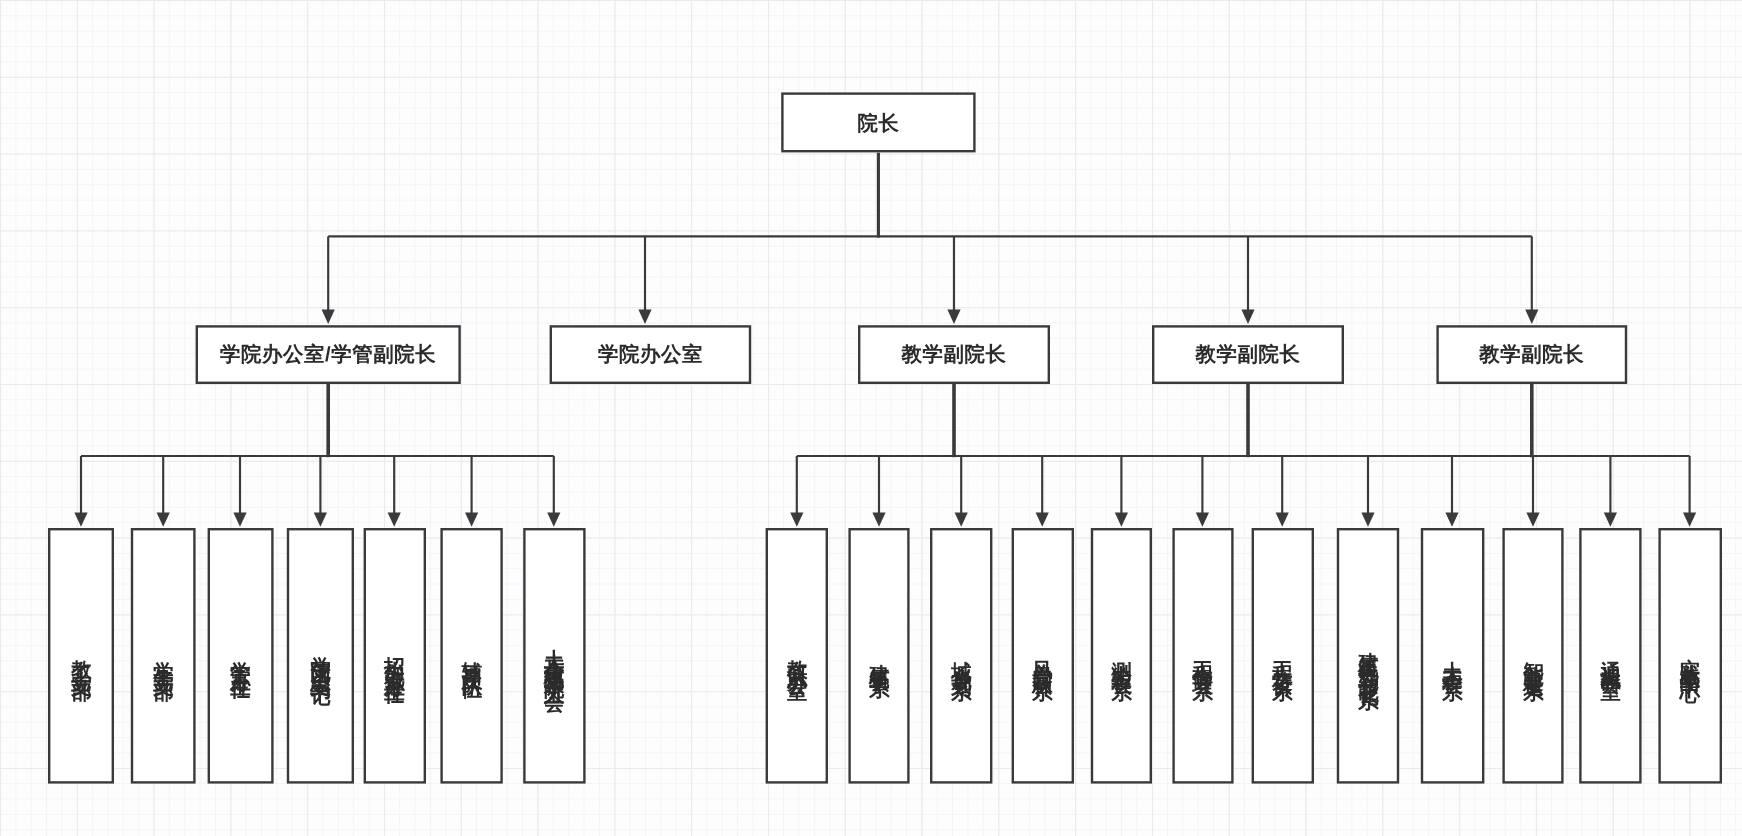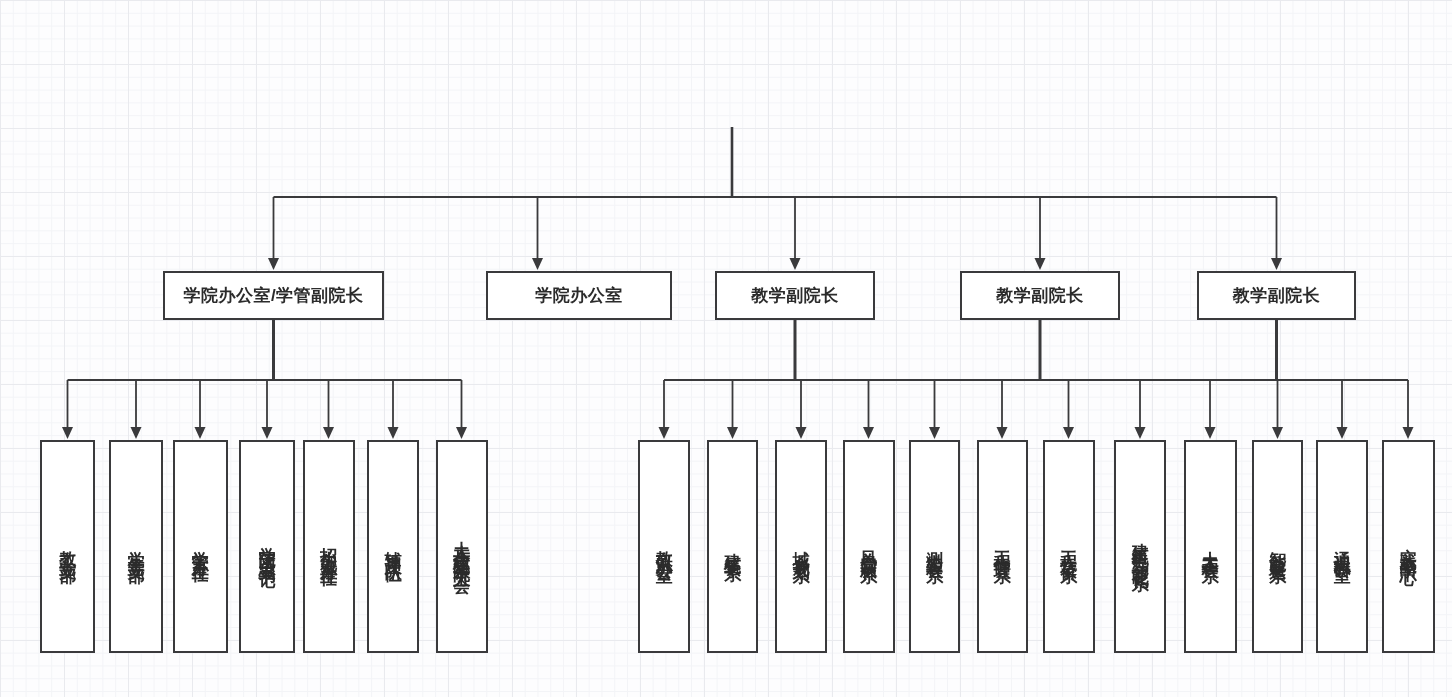--- a/index.html
+++ b/index.html
@@ -112,22 +112,23 @@
       <polygon points="1134.5,427 1145.5,427 1140,439" fill="#3a3a3c"></polygon>
       <line x1="1210" y1="380" x2="1210" y2="429" stroke="#3a3a3c" stroke-width="1.8"></line>
       <polygon points="1204.5,427 1215.5,427 1210,439" fill="#3a3a3c"></polygon>
       <line x1="1277.5" y1="380" x2="1277.5" y2="429" stroke="#3a3a3c" stroke-width="1.8"></line>
       <polygon points="1272,427 1283,427 1277.5,439" fill="#3a3a3c"></polygon>
       <line x1="1342" y1="380" x2="1342" y2="429" stroke="#3a3a3c" stroke-width="1.8"></line>
       <polygon points="1336.5,427 1347.5,427 1342,439" fill="#3a3a3c"></polygon>
       <line x1="1408" y1="380" x2="1408" y2="429" stroke="#3a3a3c" stroke-width="1.8"></line>
       <polygon points="1402.5,427 1413.5,427 1408,439" fill="#3a3a3c"></polygon>
     </svg>
+<div class="node h" style="left: 651px; top: 77px; width: 162px; height: 50px;">院长</div>
     <div class="node h" style="left: 163px; top: 271px; width: 221px; height: 49px;">学院办公室/学管副院长</div>
-    <div class="node h" style="left: 486px; top: 271px; width: 186px; height: 49px;">学院办公室</div>
+    <div class="node h" style="left: 458px; top: 271px; width: 168px; height: 49px;">学院办公室</div>
     <div class="node h" style="left: 715px; top: 271px; width: 160px; height: 49px;">教学副院长</div>
     <div class="node h" style="left: 960px; top: 271px; width: 160px; height: 49px;">教学副院长</div>
     <div class="node h" style="left: 1197px; top: 271px; width: 159px; height: 49px;">教学副院长</div>
     <div class="node v" style="left: 40px; top: 440px; width: 55px; height: 213px;">教工党支部</div>
     <div class="node v" style="left: 109px; top: 440px; width: 54px; height: 213px;">学生党支部</div>
     <div class="node v" style="left: 172.5px; top: 440px; width: 55px; height: 213px;">学管办主任</div>
     <div class="node v" style="left: 239px; top: 440px; width: 56px; height: 213px;">学院团总支书记</div>
     <div class="node v" style="left: 302.5px; top: 440px; width: 52px; height: 213px;">招生就业办主任</div>
     <div class="node v" style="left: 367px; top: 440px; width: 52px; height: 213px;">辅导员队伍</div>
     <div class="node v" style="left: 435.5px; top: 440px; width: 52px; height: 213px;">土木与建筑学院分工会</div>

